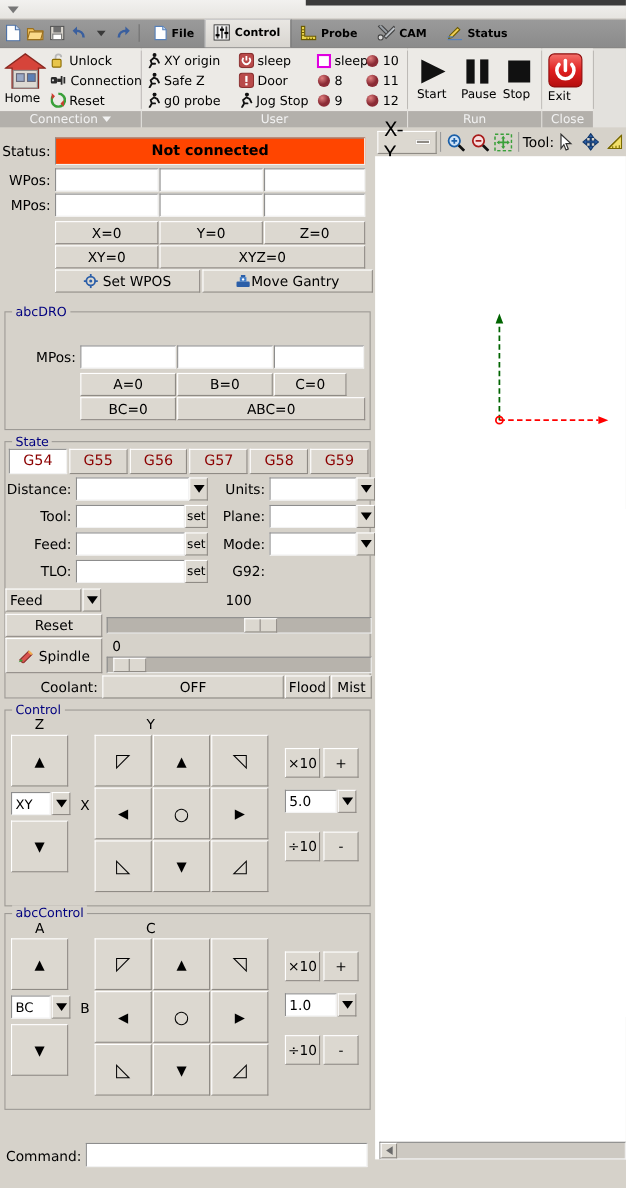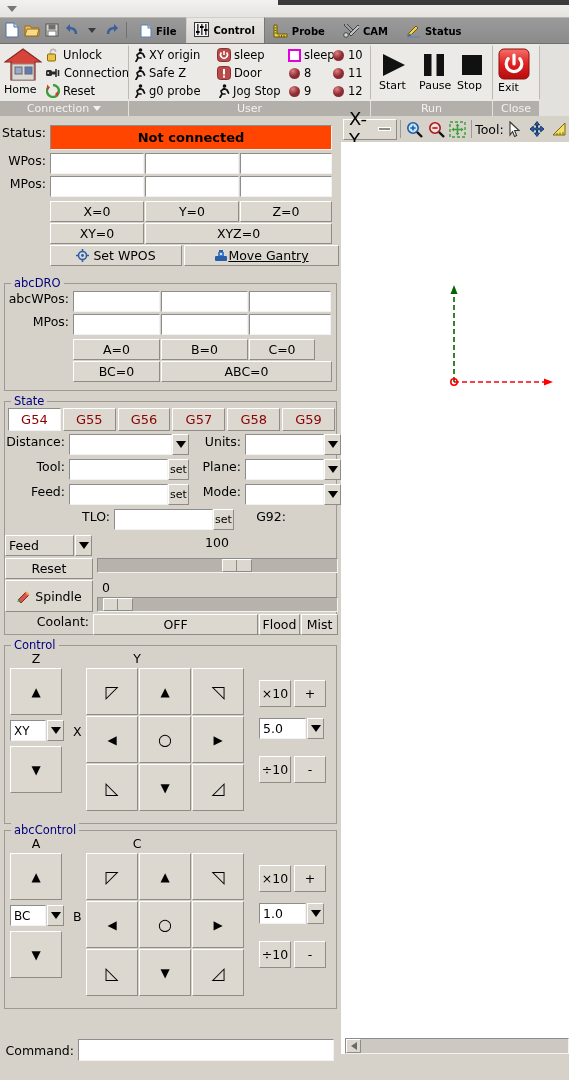--- a/index.html
+++ b/index.html
@@ -66,21 +66,21 @@
 
   .miniitem {
     position:absolute; display:flex; align-items:center; gap:3px;
     font-size:11.5px; cursor:pointer; white-space:nowrap;
   }
 
   
   .leftpanel { position:absolute; left:0; top:116px; width:341px; height:964px; background:#d6d2ca; }
   .rightpanel { position:absolute; left:341px; top:116px; width:228px; height:964px; background:#d6d2ca; }
 
-  .row { display:flex; align-items:flex-start; }
+  .row { display:flex; align-items:center; }
   .lbl-r { text-align:right; font-size:12.5px; padding-right:4px; }
 
   .sunk {
     background:#fff; border:1px solid #8d8d8d;
     border-right-color:#f2f2f2; border-bottom-color:#f2f2f2;
     height:21px;
   }
   .btn {
     background:#dcd8d0; border:1px solid #fff;
     border-right-color:#8f8b85; border-bottom-color:#8f8b85;
@@ -505,40 +505,34 @@
 
     <div class="row" style="position:absolute;left:50px;top:129px;width:291px;">
       <div class="btn" style="width:132px;margin-right:2px;gap:4px;">
         <svg width="13" height="13" viewBox="0 0 13 13">
             <circle cx="6.5" cy="6.5" r="4" fill="none" stroke="#2b5ea8" stroke-width="1.6"></circle>
             <circle cx="6.5" cy="6.5" r="1.4" fill="#2b5ea8"></circle>
             <path d="M6.5 0v3M6.5 10v3M0 6.5h3M10 6.5h3" stroke="#2b5ea8" stroke-width="1.6"></path>
           </svg>
         <span>Set WPOS</span>
       </div>
-      <div class="btn" style="width:155px;text-decoration:underline;">
+      <div class="btn" style="width:155px;">
         <svg width="14" height="13" viewBox="0 0 14 13">
             <rect x="1" y="7" width="12" height="5" rx="1" fill="#2b5ea8"></rect>
             <rect x="4" y="3" width="6" height="4" fill="#3f7cc9"></rect>
             <path d="M5 1h4v2H5z" fill="#2b5ea8"></path>
             <circle cx="7" cy="5" r="1.1" fill="#fff"></circle>
           </svg>
         <span>Move Gantry</span>
       </div>
     </div>
 
     <div class="frame" style="left:4px; top:167px; width:333px; height:108px;">
       <div class="ftitle">abcDRO</div>
 
-      <div class="row" style="position:absolute;left:-4px;top:7px;width:333px;">
-        <div class="lbl-r" style="width:72px;">abcWPos:</div>
-        <div class="sunk" style="width:87px;margin-right:1px;"></div>
-        <div class="sunk" style="width:87px;margin-right:1px;"></div>
-        <div class="sunk" style="width:82px;"></div>
-      </div>
 
       <div class="row" style="position:absolute;left:-4px;top:30px;width:333px;">
         <div class="lbl-r" style="width:72px;">MPos:</div>
         <div class="sunk" style="width:87px;margin-right:1px;"></div>
         <div class="sunk" style="width:87px;margin-right:1px;"></div>
         <div class="sunk" style="width:82px;"></div>
       </div>
 
       <div class="row" style="position:absolute;left:68px;top:55px;width:261px;">
         <div class="btn" style="width:87px;margin-right:1px;">A=0</div>
@@ -592,21 +586,21 @@
         <div class="lbl-r" style="width:68px;">Feed:</div>
         <div class="sunk" style="width:99px;"></div>
         <div class="setbtn">set</div>
         <div class="lbl-r" style="width:56px;">Mode:</div>
         <div class="sunk" style="width:79px;"></div>
         <div class="ddarrow">
             <i></i>
           </div>
       </div>
 
-      <div class="row" style="position:absolute;left:-4px;top:107px;width:341px;padding-left:45px;">
+      <div class="row" style="position:absolute;left:-4px;top:107px;width:341px;">
         <div class="lbl-r" style="width:68px;">TLO:</div>
         <div class="sunk" style="width:99px;"></div>
         <div class="setbtn">set</div>
         <div class="lbl-r" style="width:56px;">G92:</div>
         <div style="font-size:12.5px;"></div>
       </div>
 
       <div class="row" style="position:absolute;left:0px;top:133px;width:333px;">
         <div class="sunk" style="width:69px;padding-left:3px;display:flex;align-items:center;font-size:12.5px;background:#dcd8d0;border:1px solid #fff;border-right-color:#8f8b85;border-bottom-color:#8f8b85;">Feed</div>
         <div class="ddarrow" style="margin-left:1px;">

